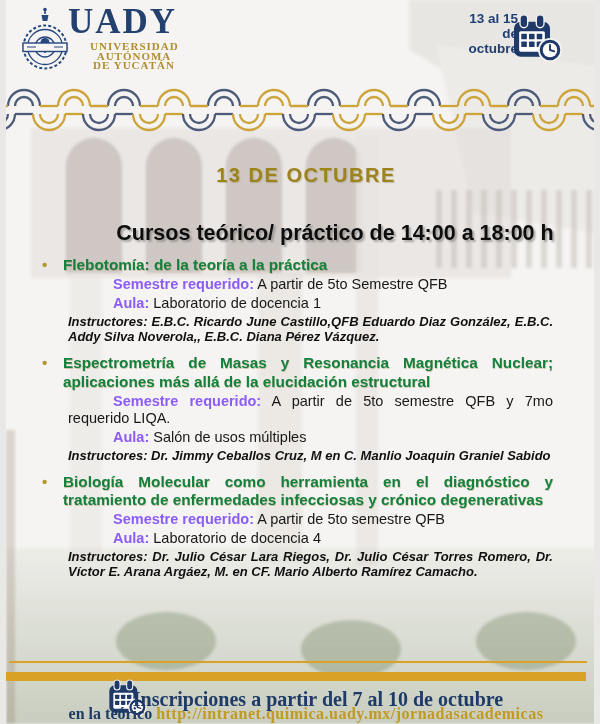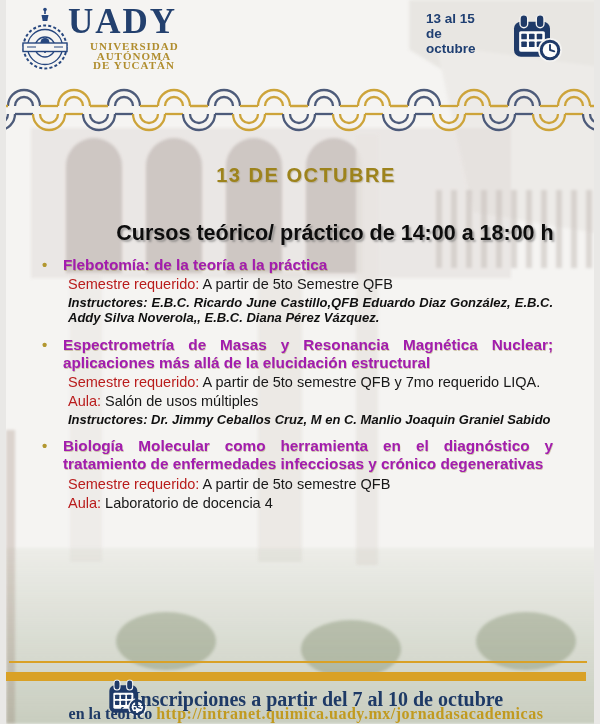--- a/index.html
+++ b/index.html
@@ -27,41 +27,41 @@
   .bg-bush{top:612px;width:100px;height:58px;border-radius:50%;background:rgba(96,114,74,.30);}
   .b1{left:110px;}.b2{left:295px;top:620px;}.b3{left:470px;}
   .bg-strip{left:0;top:430px;width:9px;height:294px;background:rgba(128,94,78,.22);}
   
   .seal{position:absolute;left:16px;top:6px;}
   .brand-name{position:absolute;left:62px;top:2px;font-family:"Liberation Serif",serif;
     font-weight:bold;font-size:35px;letter-spacing:2px;color:#23406e;}
   .brand-sub{position:absolute;left:84px;top:42px;width:88px;text-align:center;
     font-family:"Liberation Serif",serif;font-weight:bold;font-size:11px;
     letter-spacing:1px;color:#b08d2e;line-height:9.5px;}
-  .date-range{position:absolute;left:420px;top:11px;width:92px;text-align:left;
+  .date-range{position:absolute;left:420px;top:11px;width:92px;text-align:right;
     font-weight:bold;font-size:13.5px;line-height:15px;color:#1f3f72;}
   .cal-hdr{position:absolute;left:506px;top:14px;}
   
   .wave{position:absolute;left:0;top:84px;}
   
   .day-title{position:absolute;left:0;top:164px;width:600px;text-align:center;
     font-weight:bold;font-size:20px;letter-spacing:1.5px;color:#9d831c;
     text-shadow:1px 1px 1px rgba(150,140,100,.45);}
   .schedule-title{position:absolute;left:0;top:221px;width:600px;text-align:center;
     font-weight:bold;font-size:21.5px;color:#0d0d0d;
     text-shadow:2px 2px 2px rgba(110,110,110,.55);padding-left:29px;}
   
   .courses{position:absolute;left:30px;top:256px;width:517px;margin:0;padding:0;list-style:none;}
   .course{position:relative;padding-left:27px;}
   .course + .course{margin-top:10px;}
   .bullet{position:absolute;left:6px;top:0;color:#b2972f;font-size:15px;font-weight:bold;}
-  .course-title{font-weight:bold;color:#a21caf;font-size:15.3px;line-height:1.2;text-align:justify;
+  .course-title{font-weight:bold;color:#15803d;font-size:15.3px;line-height:1.2;text-align:justify;
     text-shadow:.5px .5px 0 rgba(140,115,45,.35);}
   .detail{font-size:14.5px;line-height:1.16;margin-left:5px;margin-top:2px;text-align:justify;color:#181818;}
-  .lbl{color:#b91c1c;font-weight:normal;}
+  .lbl{color:#8b5cf6;font-weight:bold;margin-left:45px;}
   .instructors{font-size:13px;font-weight:bold;font-style:italic;line-height:1.17;
     margin-left:5px;margin-top:2px;text-align:justify;color:#101010;}
   
   .gold-line{position:absolute;left:3px;right:7px;top:661px;height:2px;background:#d9a126;}
   .gold-bar{position:absolute;left:0;right:8px;top:672px;height:9px;background:#d9a126;}
   .cal-ftr{position:absolute;left:102px;top:679px;}
   .footer-line1{position:absolute;left:0;top:688px;width:600px;text-align:center;padding-left:24px;
     box-sizing:border-box;font-family:"Liberation Serif",serif;font-weight:bold;
     font-size:20px;color:#1e3a66;}
   .footer-line2{position:absolute;left:0;top:705px;width:600px;text-align:center;
@@ -170,20 +170,24 @@
 
   <ul class="courses">
 
     <li class="course">
       <span class="bullet">•</span>
       <div class="course-title">Flebotomía: de la teoría a la práctica</div>
       <div class="detail">
         <span class="lbl">Semestre requerido:</span>
         <span>A partir de 5to Semestre QFB</span>
       </div>
+      <div class="detail">
+        <span class="lbl">Aula:</span>
+        <span>Laboratorio de docencia 1</span>
+      </div>
       <div class="instructors">
         <span>Instructores:</span>
         <span>E.B.C. Ricardo June Castillo,QFB Eduardo Diaz González, E.B.C. Addy Silva Noverola,, E.B.C. Diana Pérez Vázquez.</span>
       </div>
     </li>
 
     <li class="course">
       <span class="bullet">•</span>
       <div class="course-title">Espectrometría de Masas y Resonancia Magnética Nuclear; aplicaciones más allá de la elucidación estructural</div>
       <div class="detail">
@@ -203,20 +207,24 @@
     <li class="course">
       <span class="bullet">•</span>
       <div class="course-title">Biología Molecular como herramienta en el diagnóstico y tratamiento de enfermedades infecciosas y crónico degenerativas</div>
       <div class="detail">
         <span class="lbl">Semestre requerido:</span>
         <span>A partir de 5to semestre QFB</span>
       </div>
       <div class="detail">
         <span class="lbl">Aula:</span>
         <span>Laboratorio de docencia 4</span>
+      </div>
+      <div class="instructors">
+        <span>Instructores:</span>
+        <span>Dr. Julio César Lara Riegos, Dr. Julio César Torres Romero, Dr. Víctor E. Arana Argáez, M. en CF. Mario Alberto Ramírez Camacho.</span>
       </div>
     </li>
 
   </ul>
 
   <div class="gold-line"></div>
   <div class="gold-bar"></div>
   <svg class="cal-ftr" width="40" height="38" viewBox="0 0 60 56">
       <use href="#calclock"></use>
     </svg>

